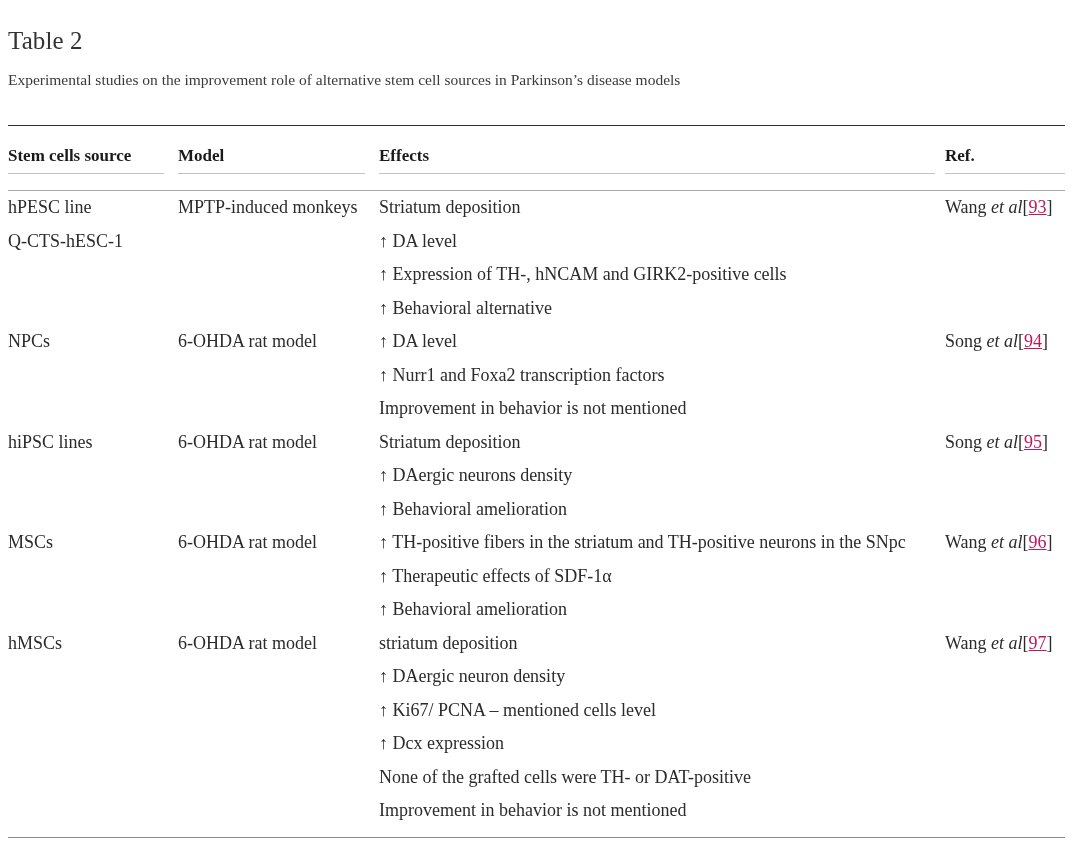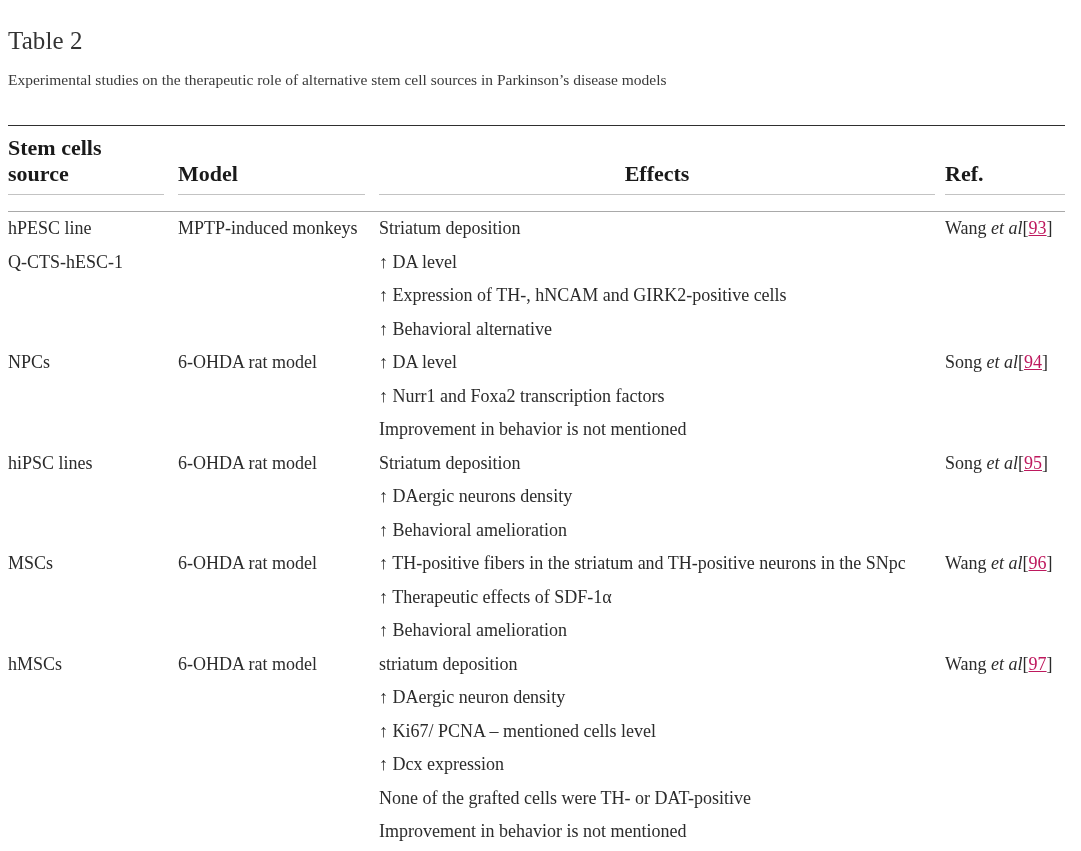--- a/index.html
+++ b/index.html
@@ -40,34 +40,34 @@
   }
   table.data-table {
     width: 1057px;
     border-collapse: collapse;
     margin-top: 35px;
     table-layout: fixed;
   }
   table.data-table thead th {
     text-align: left;
     font-weight: bold;
-    font-size: 22px;
+    font-size: 17px;
     color: #1a1a1a;
     padding: 9px 0 7px 0;
     vertical-align: bottom;
     border-top: 1.6px solid #2f2f2f;
   }
   table.data-table thead th .hdr-inner {
     display: block;
     padding-bottom: 7px;
     border-bottom: 1.2px solid #c3c3c3;
   }
   table.data-table thead th.col-src .hdr-inner { margin-right: 14px; }
   table.data-table thead th.col-model .hdr-inner { margin-right: 14px; }
-  table.data-table thead th.col-effects .hdr-inner { margin-right: 10px; text-align: center; }
+  table.data-table thead th.col-effects .hdr-inner { margin-right: 10px; }
   table.data-table thead th.col-ref .hdr-inner { margin-right: 0; margin-top: 11px; }
 
   .head-rule-row td {
     padding: 0;
     height: 9px;
     border-bottom: 1.1px solid #a9a9a9;
   }
 
   col.c-src { width: 170px; }
   col.c-model { width: 201px; }
@@ -102,21 +102,21 @@
     border-top: 1.4px solid #8d8d8d;
     margin-top: 9px;
   }
 </style>
 </head>
 <body>
 
 <div class="page">
 
   <div class="table-label">Table 2</div>
-  <div class="table-caption">Experimental studies on the therapeutic role of alternative stem cell sources in Parkinson’s disease models</div>
+  <div class="table-caption">Experimental studies on the improvement role of alternative stem cell sources in Parkinson’s disease models</div>
 
   <table class="data-table">
     <colgroup>
       <col class="c-src">
       <col class="c-model">
       <col class="c-effects">
       <col class="c-ref">
     </colgroup>
     <thead>
       <tr>

